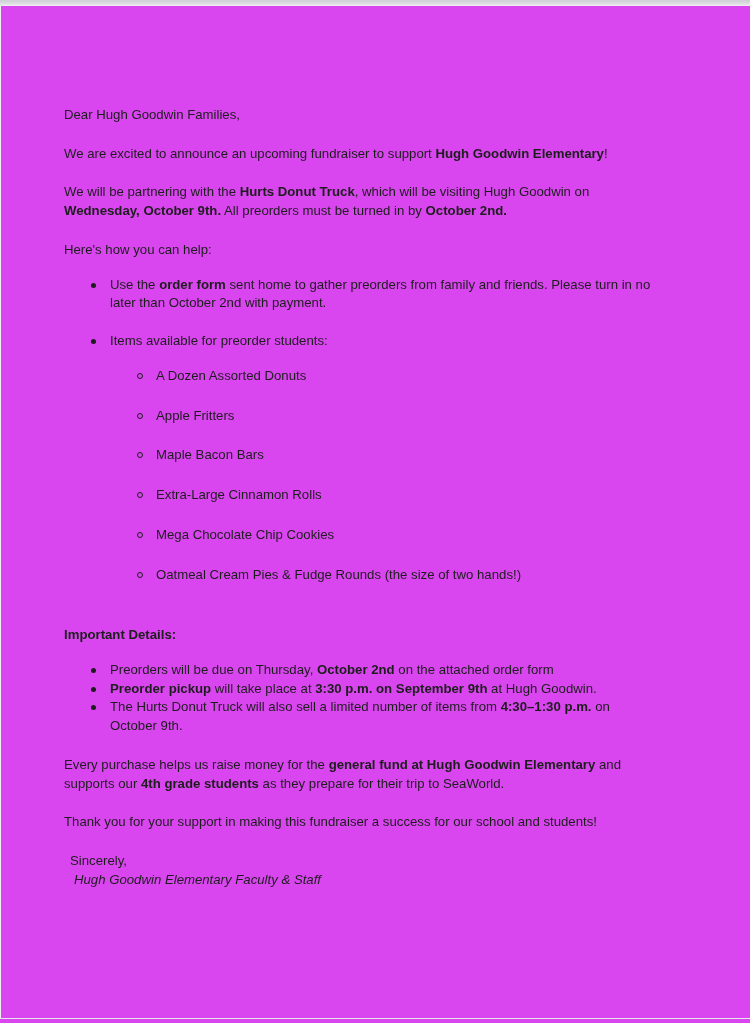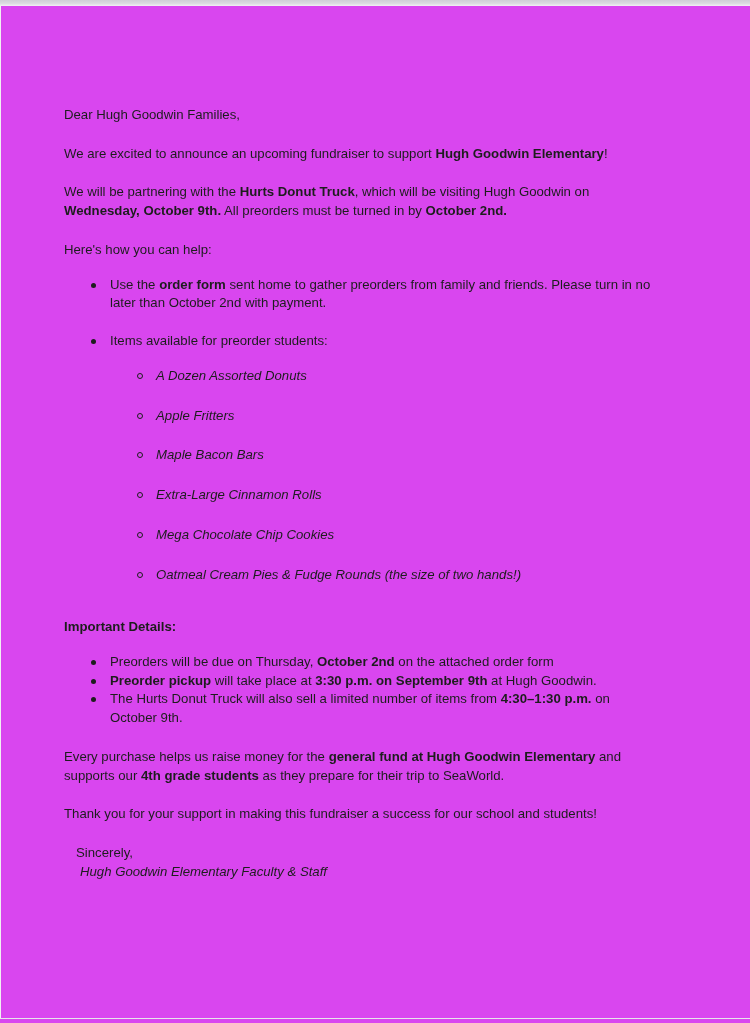--- a/index.html
+++ b/index.html
@@ -82,34 +82,33 @@
   
   ul.lvl2 {
     list-style: none;
     margin: 16px 0 0 0;
     padding: 0;
   }
   ul.lvl2 > li {
     position: relative;
     padding-left: 46px;
     margin-bottom: 21px;
-    font-style: italic;
   }
   ul.lvl2 > li:before {
     content: "";
     position: absolute;
     left: 27px;
     top: 6px;
     width: 4px;
     height: 4px;
     border-radius: 50%;
     border: 1px solid #1d1d1d;
     background: transparent;
   }
-  ul.lvl2 > li:last-child { margin-bottom: 0; }
+  ul.lvl2 > li:last-child { margin-bottom: 8px; }
 
   
   ul.compact {
     list-style: none;
     margin: 0 0 20px 0;
     padding: 0;
   }
   ul.compact > li {
     position: relative;
     padding-left: 46px;
@@ -125,21 +124,21 @@
     border-radius: 50%;
     background: #1d1d1d;
   }
 
   h2.section-heading {
     font-size: 13.2px;
     font-weight: bold;
     margin: 0 0 16px 0;
     line-height: 1.42;
   }
-  .sig-block { margin: 12px; }
+  .sig-block { margin: 6px; }
   .sig-line1 { margin: 0; }
   .sig-line2 { margin: 0; padding-left: 4px; font-style: italic; }
   .spacer-32 { height: 34px; }
 </style>
 </head>
 <body>
 
 <div class="page">
 
   <div class="top-band"></div>

